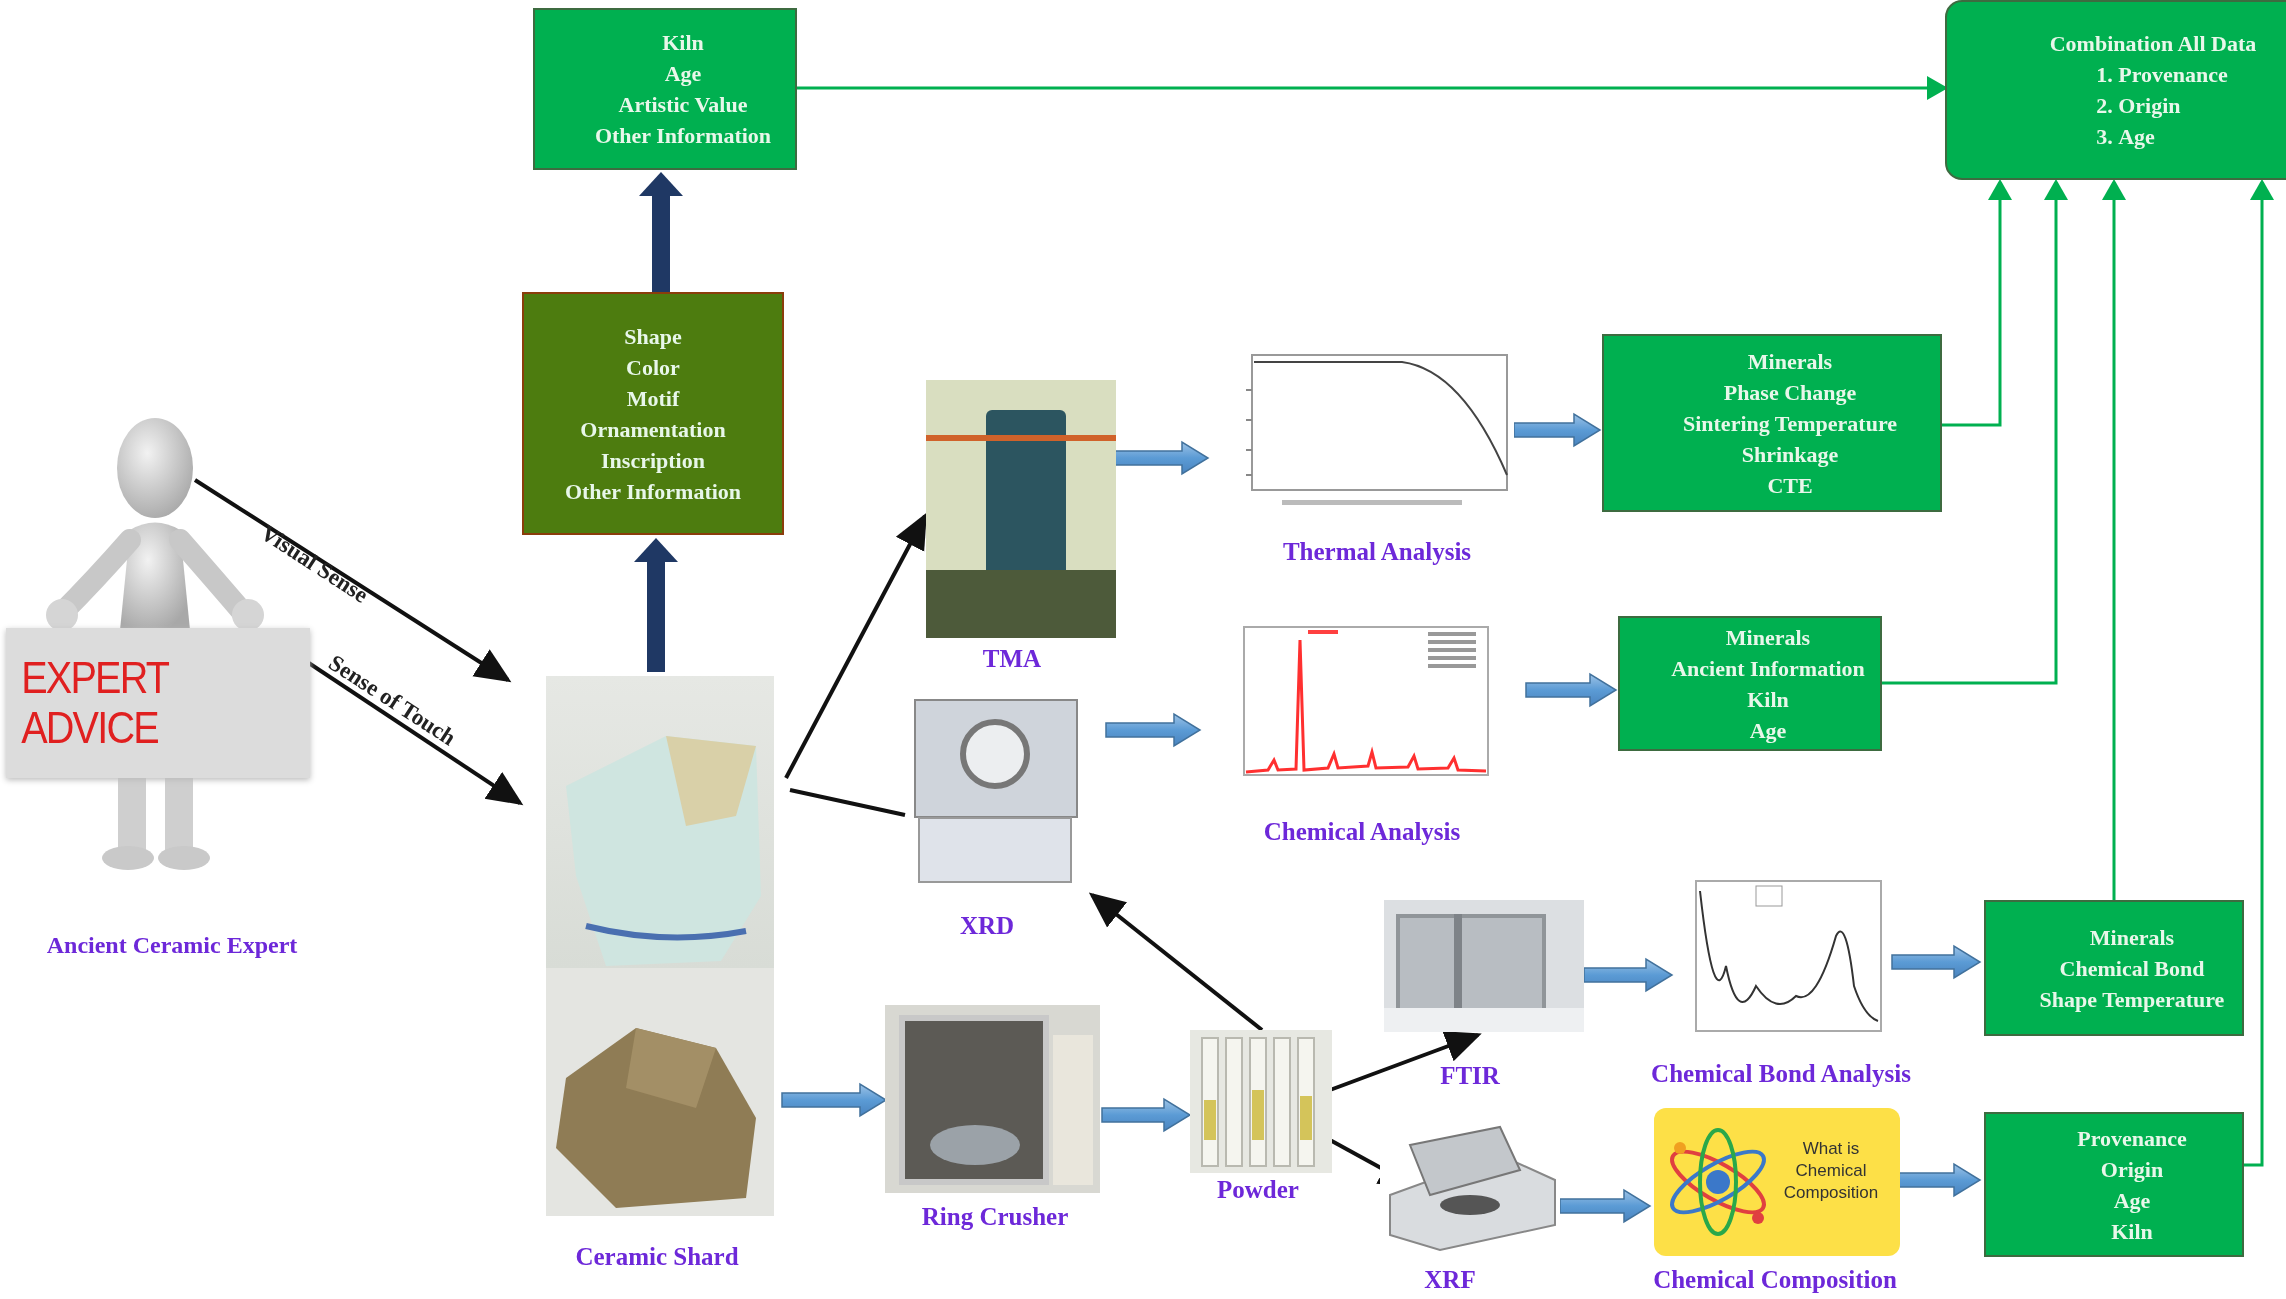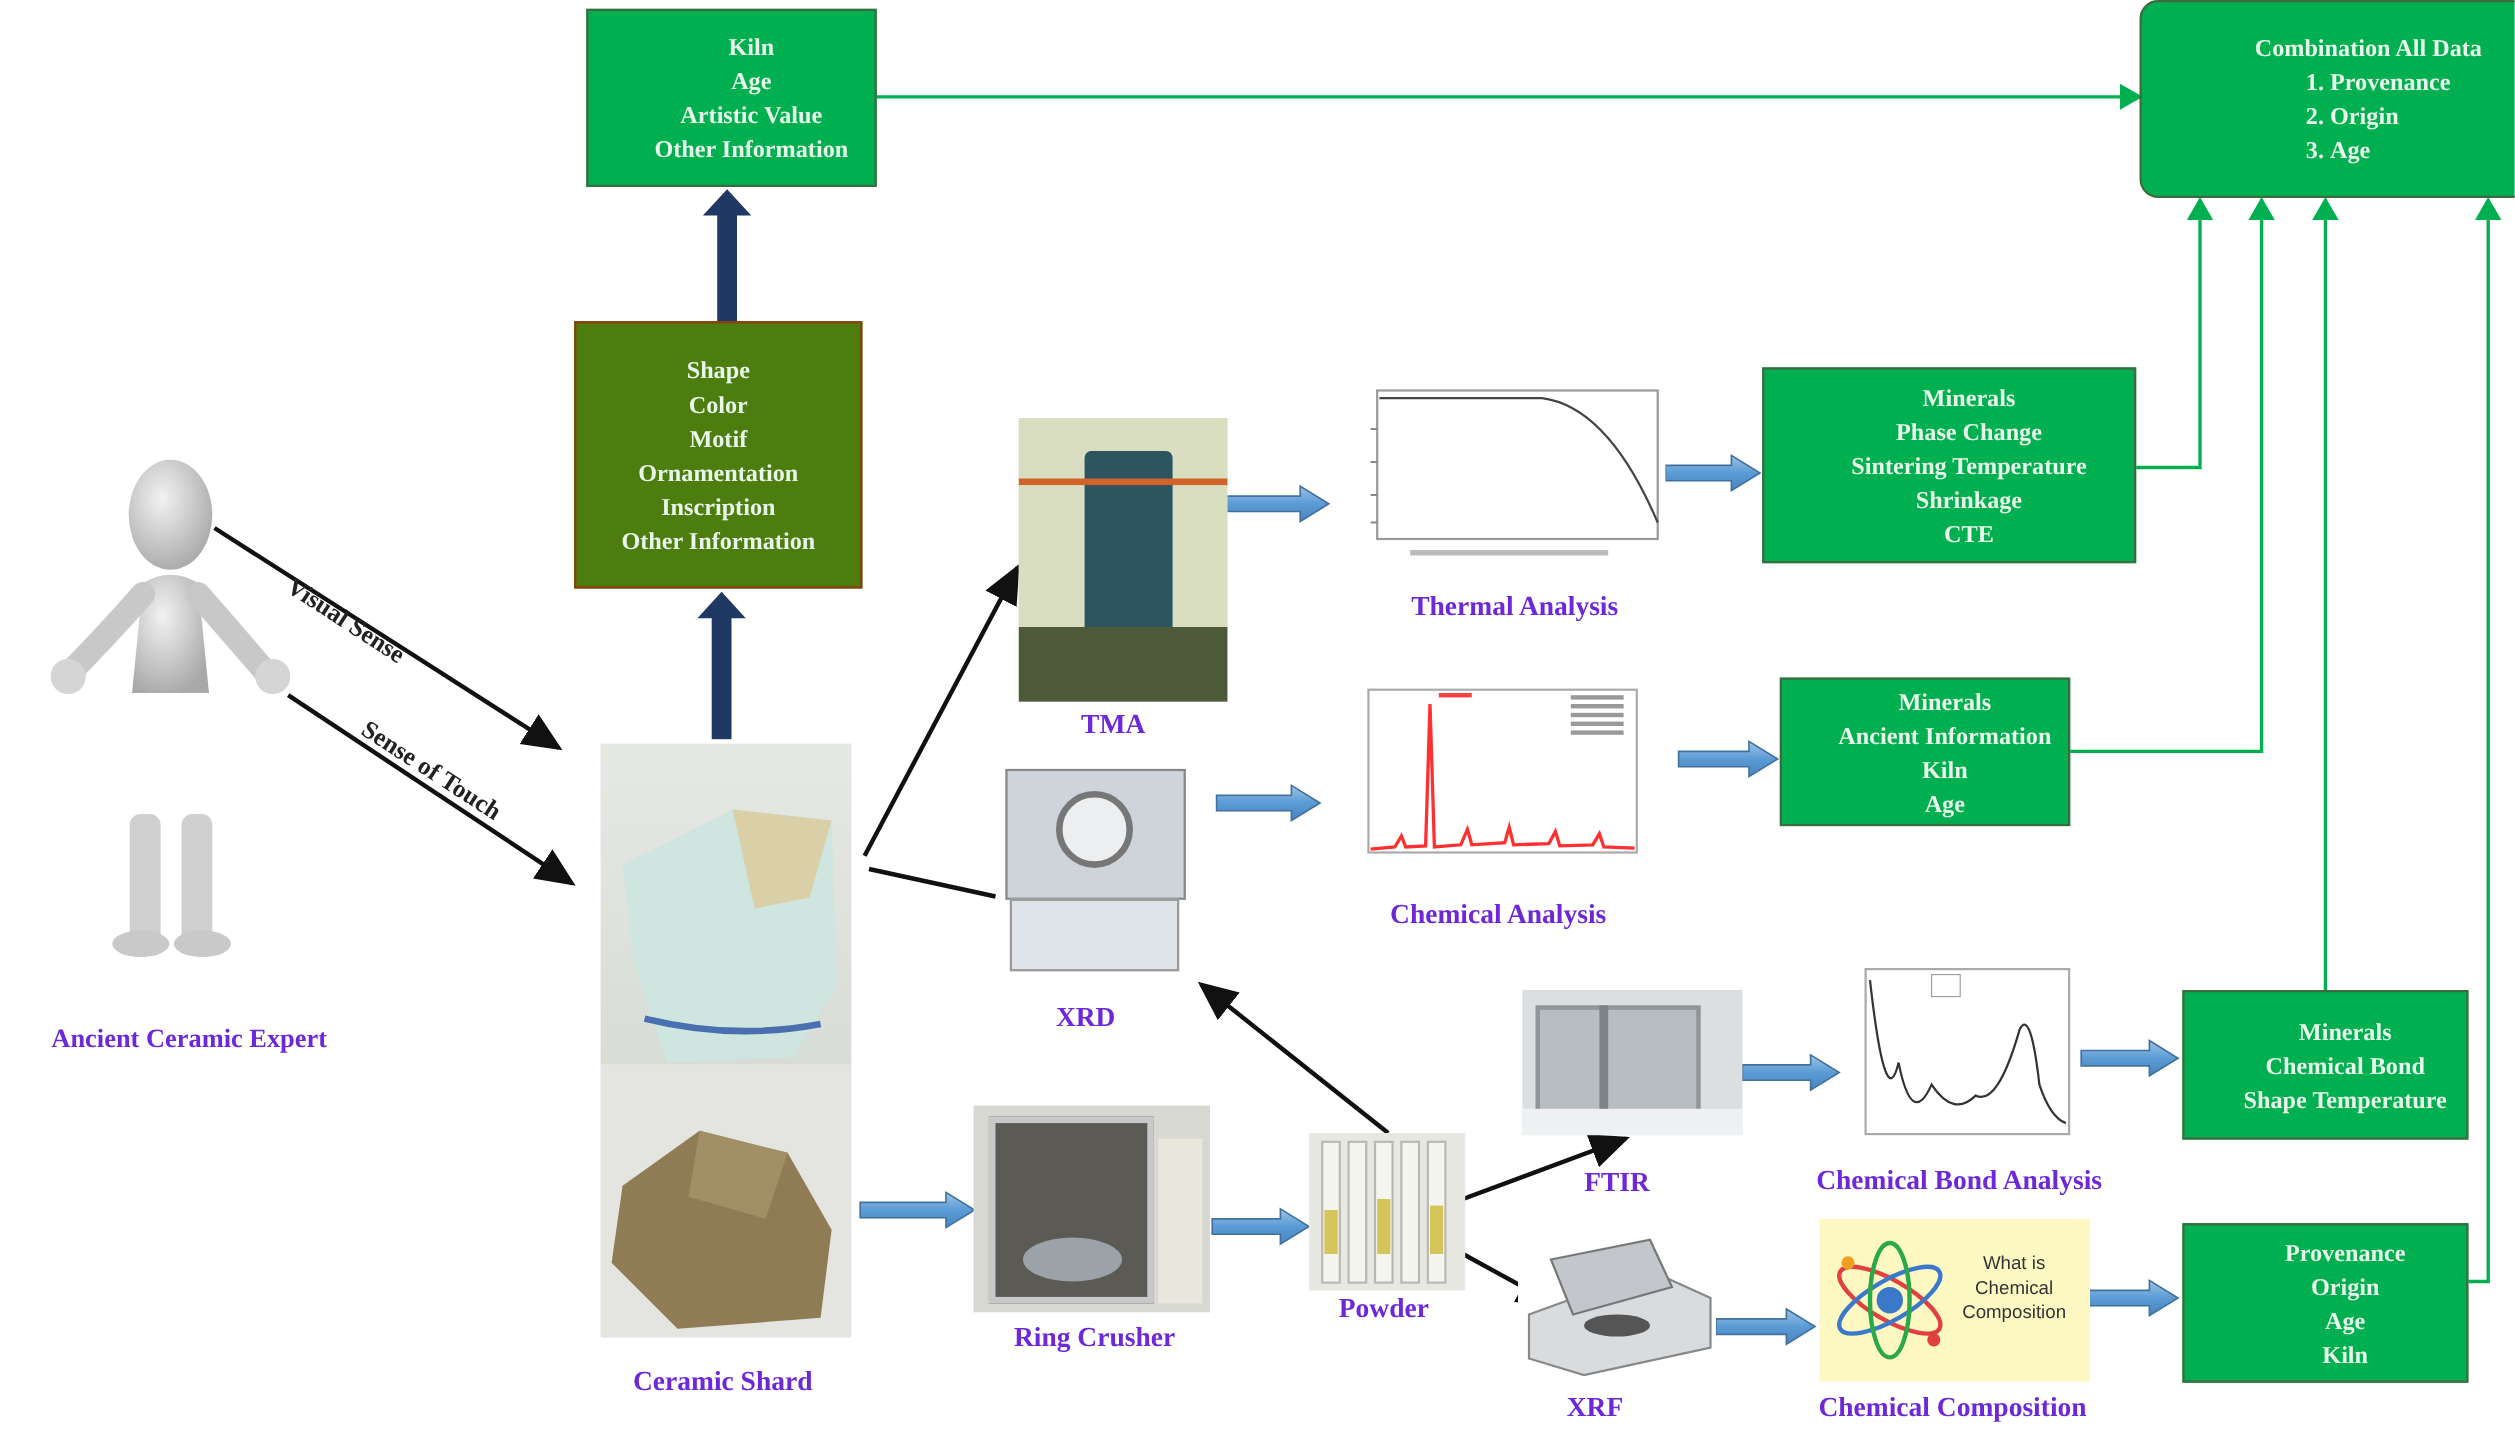--- a/index.html
+++ b/index.html
@@ -88,20 +88,23 @@
     <path d="M130,120 Q155,105 180,120 L190,220 L120,220 Z" fill="url(#fig)"></path>
     <path d="M130,130 Q95,170 60,205" stroke="#c8c8c8" stroke-width="22" fill="none" stroke-linecap="round"></path>
     <path d="M180,130 Q215,170 245,205" stroke="#c8c8c8" stroke-width="22" fill="none" stroke-linecap="round"></path>
     <circle cx="62" cy="205" r="16" fill="#d5d5d5"></circle>
     <circle cx="248" cy="205" r="16" fill="#d5d5d5"></circle>
     <rect x="118" y="330" width="28" height="120" rx="10" fill="#cfcfcf"></rect>
     <rect x="165" y="330" width="28" height="120" rx="10" fill="#cfcfcf"></rect>
     <ellipse cx="128" cy="448" rx="26" ry="12" fill="#c9c9c9"></ellipse>
     <ellipse cx="184" cy="448" rx="26" ry="12" fill="#c9c9c9"></ellipse>
   </svg>
+  <div style="position:absolute;left:6px;top:218px;width:304px;height:150px;background:#dcdcdc;display:flex;align-items:center;justify-content:center;box-shadow:0 2px 6px #bbb;">
+    <span style="font-family:'Liberation Sans',sans-serif;font-size:44px;color:#e02020;letter-spacing:-2px;transform:scaleX(0.9);">EXPERT ADVICE</span>
+  </div>
 </div>
 <div class="lbl" style="left:172px;top:932px;font-size:24px;">Ancient Ceramic Expert</div>
 
 <div style="position:absolute;left:270px;top:520px;font-weight:bold;font-size:23px;color:#222;transform:rotate(33deg);transform-origin:left top;">Visual Sense</div>
 <div style="position:absolute;left:338px;top:650px;font-weight:bold;font-size:23px;color:#222;transform:rotate(33deg);transform-origin:left top;">Sense of Touch</div>
 
 <div class="box green" style="left:533px;top:8px;width:264px;height:162px;">
   <span>Kiln</span>
   <span>Age</span>
   <span>Artistic Value</span>
@@ -229,21 +232,21 @@
 
 <div class="photo" style="left:1686px;top:876px;width:200px;height:175px;background:#fff;">
   <svg width="200" height="175">
     <rect x="10" y="5" width="185" height="150" fill="none" stroke="#aaa" stroke-width="2"></rect>
     <path d="M14,15 Q28,140 40,90 Q52,150 70,110 Q90,140 110,120 Q130,130 150,60 Q160,40 168,110 Q178,140 192,145" fill="none" stroke="#333" stroke-width="2"></path>
     <rect x="70" y="10" width="26" height="20" fill="none" stroke="#999"></rect>
   </svg>
 </div>
 <div class="lbl" style="left:1781px;top:1060px;">Chemical Bond Analysis</div>
 
-<div class="photo" style="left:1654px;top:1108px;width:246px;height:148px;background:#fef9c3;">
+<div class="photo" style="left:1654px;top:1108px;width:246px;height:148px;background:#fde047;border-radius:12px;">
   <svg width="120" height="148" style="position:absolute;left:4px;top:0;">
     <ellipse cx="60" cy="74" rx="52" ry="18" fill="none" stroke="#e04040" stroke-width="4" transform="rotate(30 60 74)"></ellipse>
     <ellipse cx="60" cy="74" rx="52" ry="18" fill="none" stroke="#3b78c9" stroke-width="4" transform="rotate(-30 60 74)"></ellipse>
     <ellipse cx="60" cy="74" rx="52" ry="18" fill="none" stroke="#2aa84a" stroke-width="4" transform="rotate(90 60 74)"></ellipse>
     <circle cx="60" cy="74" r="12" fill="#3b78c9"></circle>
       <circle cx="22" cy="40" r="6" fill="#f0a020"></circle>
       <circle cx="100" cy="110" r="6" fill="#e04040"></circle>
   </svg>
   <div style="position:absolute;left:118px;top:30px;width:118px;font-family:'Liberation Sans',sans-serif;font-size:17px;line-height:22px;color:#333;text-align:center;">What is Chemical Composition</div>
 </div>

